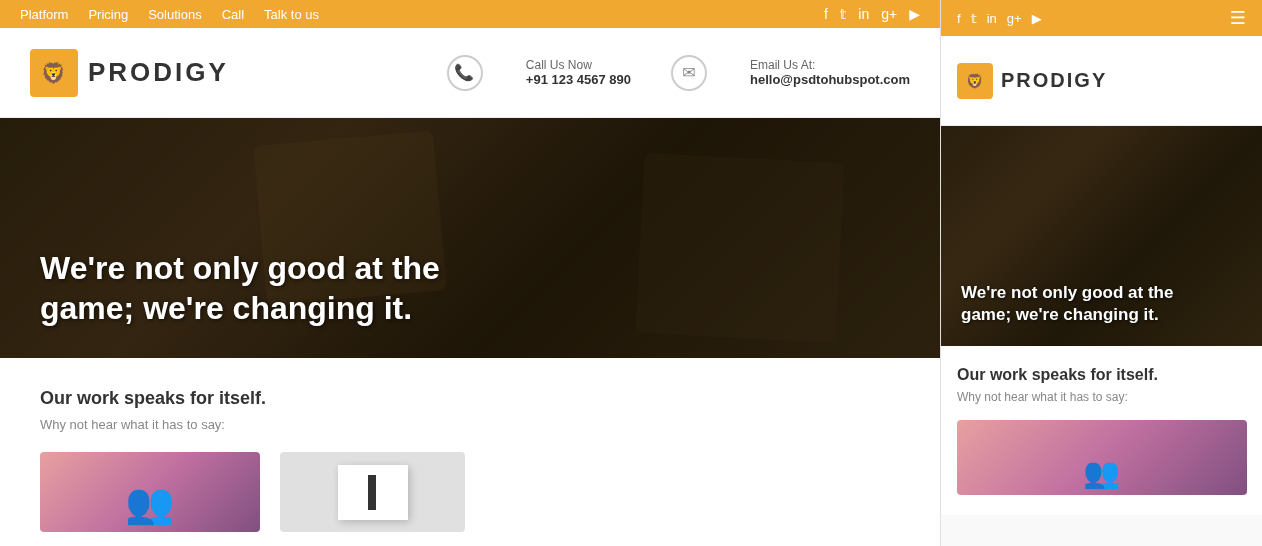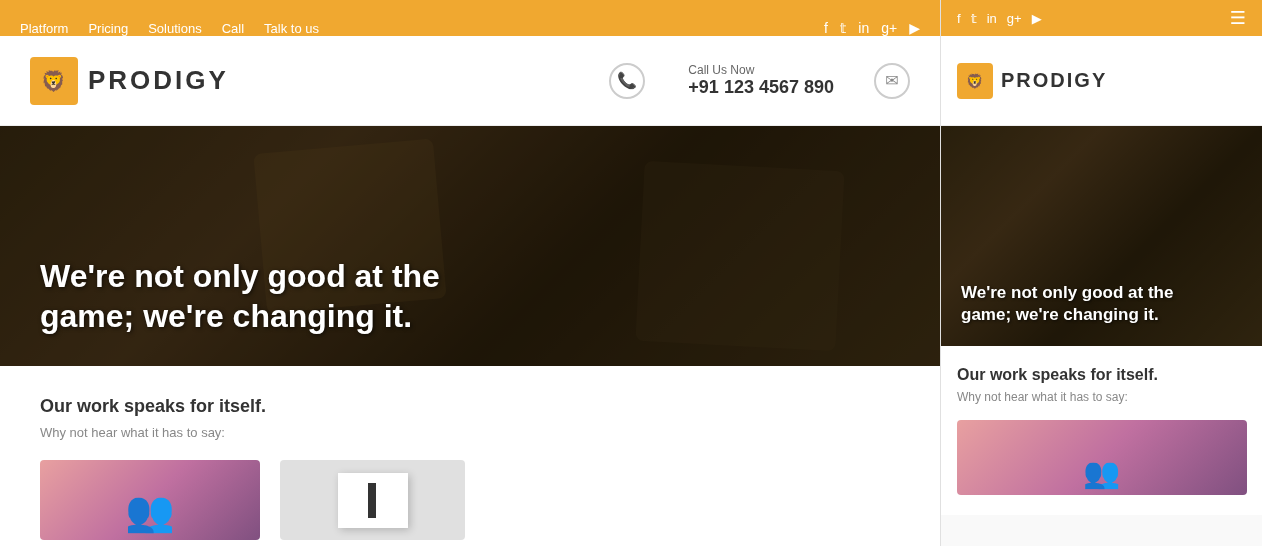--- a/index.html
+++ b/index.html
@@ -1,23 +1,23 @@
 <!DOCTYPE html>
 <html><head>
   <meta charset="utf-8">
   <style>
     * { margin: 0; padding: 0; box-sizing: border-box; }
     body { font-family: Arial, sans-serif; width: 1262px; overflow-x: hidden; }
 
     
     .top-nav {
       background: #f0a830;
-      height: 36px;
-      display: flex;
-      align-items: flex-end;
+      height: 28px;
+      display: flex;
+      align-items: center;
       justify-content: space-between;
       padding: 0 20px;
     }
     .top-nav-links { display: flex; gap: 20px; }
     .top-nav-links a {
       color: #fff;
       text-decoration: none;
       font-size: 13px;
     }
     .top-nav-icons { display: flex; gap: 12px; align-items: center; }
@@ -74,21 +74,21 @@
       display: flex; align-items: center; gap: 10px;
     }
     .contact-icon {
       width: 36px; height: 36px;
       border: 2px solid #ccc;
       border-radius: 50%;
       display: flex; align-items: center; justify-content: center;
       font-size: 16px; color: #888;
     }
     .contact-text { font-size: 12px; color: #666; margin-left: 33px; }
-    .contact-text strong { display: block; font-size: 18px; color: #333; }
+    .contact-text strong { display: block; font-size: 13px; color: #333; }
 
     
     .hero {
       width: 940px;
       height: 240px;
       position: relative;
       overflow: hidden;
       background: #2a2010;
     }
     .hero-overlay {
@@ -322,20 +322,24 @@
       <div class="header-contacts">
         <div class="contact-item">
           <div class="contact-icon">📞</div>
           <div class="contact-text">
             <span>Call Us Now</span>
             <strong>+91 123 4567 890</strong>
           </div>
         </div>
         <div class="contact-item">
           <div class="contact-icon">✉</div>
+          <div class="contact-text">
+            <span>Email Us At:</span>
+            <strong>hello@psdtohubspot.com</strong>
+          </div>
         </div>
       </div>
     </div>
 
     <div class="hero">
       <div class="hero-scene"></div>
       <div class="hero-overlay"></div>
       <div class="hero-text">
         <h1>We're not only good at the game; we're changing it.</h1>
       </div>

